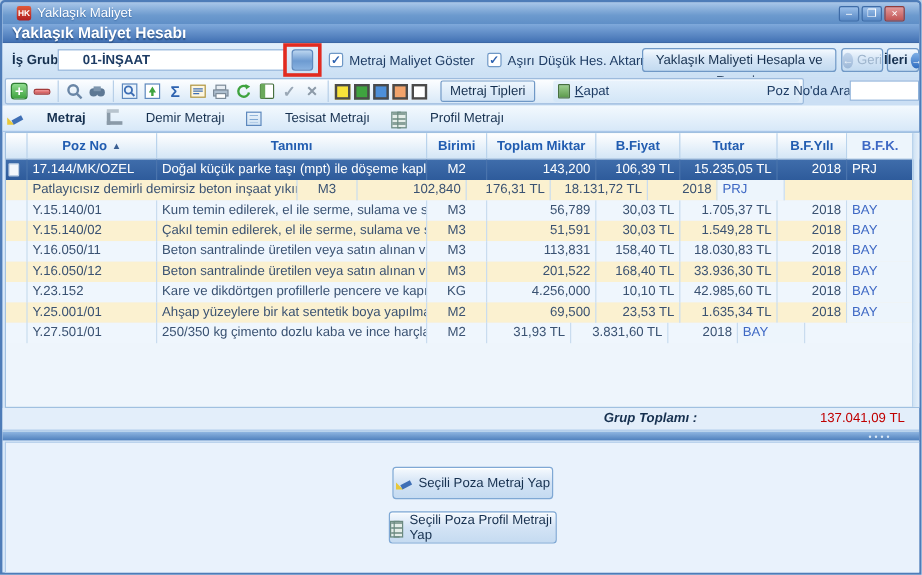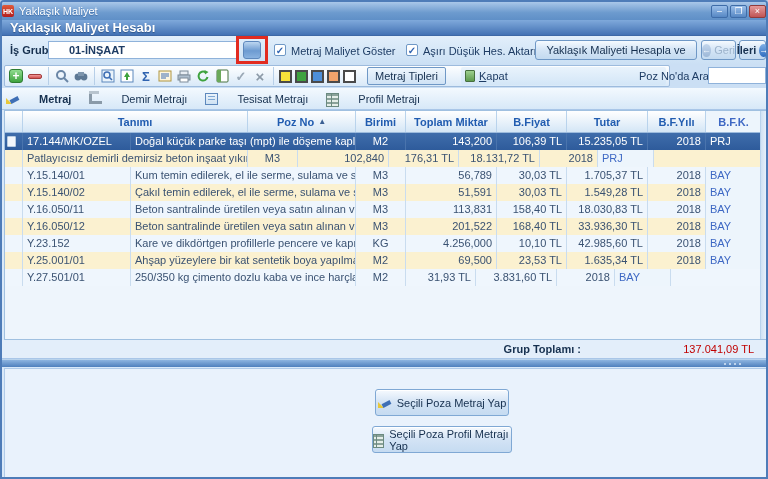--- a/index.html
+++ b/index.html
@@ -4,21 +4,21 @@
 <style>
   * { margin:0; padding:0; box-sizing:border-box; }
   html,body { background:#b8cfe8; font-family:"Liberation Sans", sans-serif; }
   #win {
     position:relative; width:768px; height:479px; overflow:hidden;
     background:#d9e9f9; border:2px solid #4e7cb8; border-radius:4px 4px 0 0;
     font-size:11px; color:#1e3c64;
   }
   
   #titlebar { position:absolute; left:0; top:0; right:0; height:18px;
-    background:linear-gradient(#a9c7e9,#6c9ace 60%,#5f8fc7); display:flex; align-items:center; padding:0 0; }
+    background:linear-gradient(#a9c7e9,#6c9ace 60%,#5f8fc7); display:flex; align-items:center; padding:0 12px; }
   .appicon { width:12px; height:12px; background:linear-gradient(#e05a3a,#b21f1f); border-radius:2px;
     color:#fff; font-size:7px; font-weight:bold; display:flex; align-items:center; justify-content:center; margin-right:5px; }
   #titlebar .title { color:#fff; font-size:11px; text-shadow:0 1px 1px #3c6aa5; }
   .winbtns { margin-left:auto; display:flex; gap:2px; }
   .winbtn { width:17px; height:13px; border-radius:2px; border:1px solid #3e6ca8;
     background:linear-gradient(#9cc0ea,#5687c4); color:#fff; font-size:9px; line-height:11px; text-align:center; }
   .winbtn.close { background:linear-gradient(#e49a9a,#c05454); border-color:#8f3b3b; }
   
   #headerband { position:absolute; left:0; top:18px; right:0; height:16px;
     background:linear-gradient(#7fa9db,#4372b4); border-bottom:1px solid #3d68a6;
@@ -110,32 +110,32 @@
   .c-poz { width:108px; } .c-tanim { width:225px; } .c-birim { width:50px; text-align:center; }
   .c-miktar { width:91px; text-align:right; } .c-fiyat { width:70px; text-align:right; }
   .c-tutar { width:81px; text-align:right; } .c-yil { width:58px; text-align:right; }
   .c-bfk { width:56px; color:#3e68c4; background:#edf5fc; }
   .trow.alt .c-bfk { background:#edf5fc; } .trow.sel .c-bfk { background:transparent; color:#fff; }
   #vscroll { position:absolute; right:0; top:0; bottom:0; width:7px;
     background:linear-gradient(90deg,#cfe2f4,#eaf3fb); border-left:1px solid #b9d3ec; }
   
   #totalrow { position:absolute; left:0; top:338px; right:0; height:19px; background:#e3eefa;
     border-bottom:1px solid #a9c6e8; }
-  #total-label { position:absolute; right:185px; top:3px; font-weight:bold; color:#16304f; }
+  #total-label { position:absolute; right:185px; top:3px; font-weight:bold; color:#16304f;font-style:italic; }
   #total-value { position:absolute; right:12px; top:3px; color:#c00000; }
   
   #splitter { position:absolute; left:0; top:357px; right:0; height:8px;
     background:linear-gradient(#8db4e0,#4f80bd); border-top:1px solid #b9d3ec; }
   #splitter .grip { position:absolute; right:25px; top:3px; display:flex; gap:3px; }
   #splitter .grip i { width:2px; height:2px; background:#dce9f7; border-radius:50%; }
   #bottompanel { position:absolute; left:2px; top:366px; width:764px; height:111px;
     background:#e9f2fc; border:1px solid #b0cbe9; }
   .bigbtn { position:absolute; left:322px; width:134px; height:27px; border:1px solid #7fa8d4; border-radius:3px;
     background:linear-gradient(#f6fafe,#d3e3f5 50%,#c5dbf1); box-shadow:inset 0 1px 0 #fff;
-    display:flex; align-items:center; justify-content:center; gap:5px; color:#16304f;margin-left:48px; }
+    display:flex; align-items:center; justify-content:center; gap:5px; color:#16304f; }
   #btn-metraj-yap { top:20px; } #btn-profil-yap { top:57px; width:140px; left:319px; }
   
   svg { display:block; }
 </style>
 </head>
 <body>
 
 <div id="win">
 
   <div id="titlebar">
@@ -277,26 +277,26 @@
         <span class="ic-prof"></span>
         <span class="tlabel">Profil Metrajı</span>
       </div>
     </div>
 
   <div id="grid">
     <div id="grid-header">
         <div class="hcell c-ind">
           <span></span>
         </div>
-        <div class="hcell c-tanim">
-          <span>Tanımı</span>
-        </div>
         <div class="hcell c-poz">
           <span>Poz No</span>
           <span class="sortmark">▲</span>
+        </div>
+        <div class="hcell c-tanim">
+          <span>Tanımı</span>
         </div>
         <div class="hcell c-birim">
           <span>Birimi</span>
         </div>
         <div class="hcell c-miktar">
           <span>Toplam Miktar</span>
         </div>
         <div class="hcell c-fiyat">
           <span>B.Fiyat</span>
         </div>

